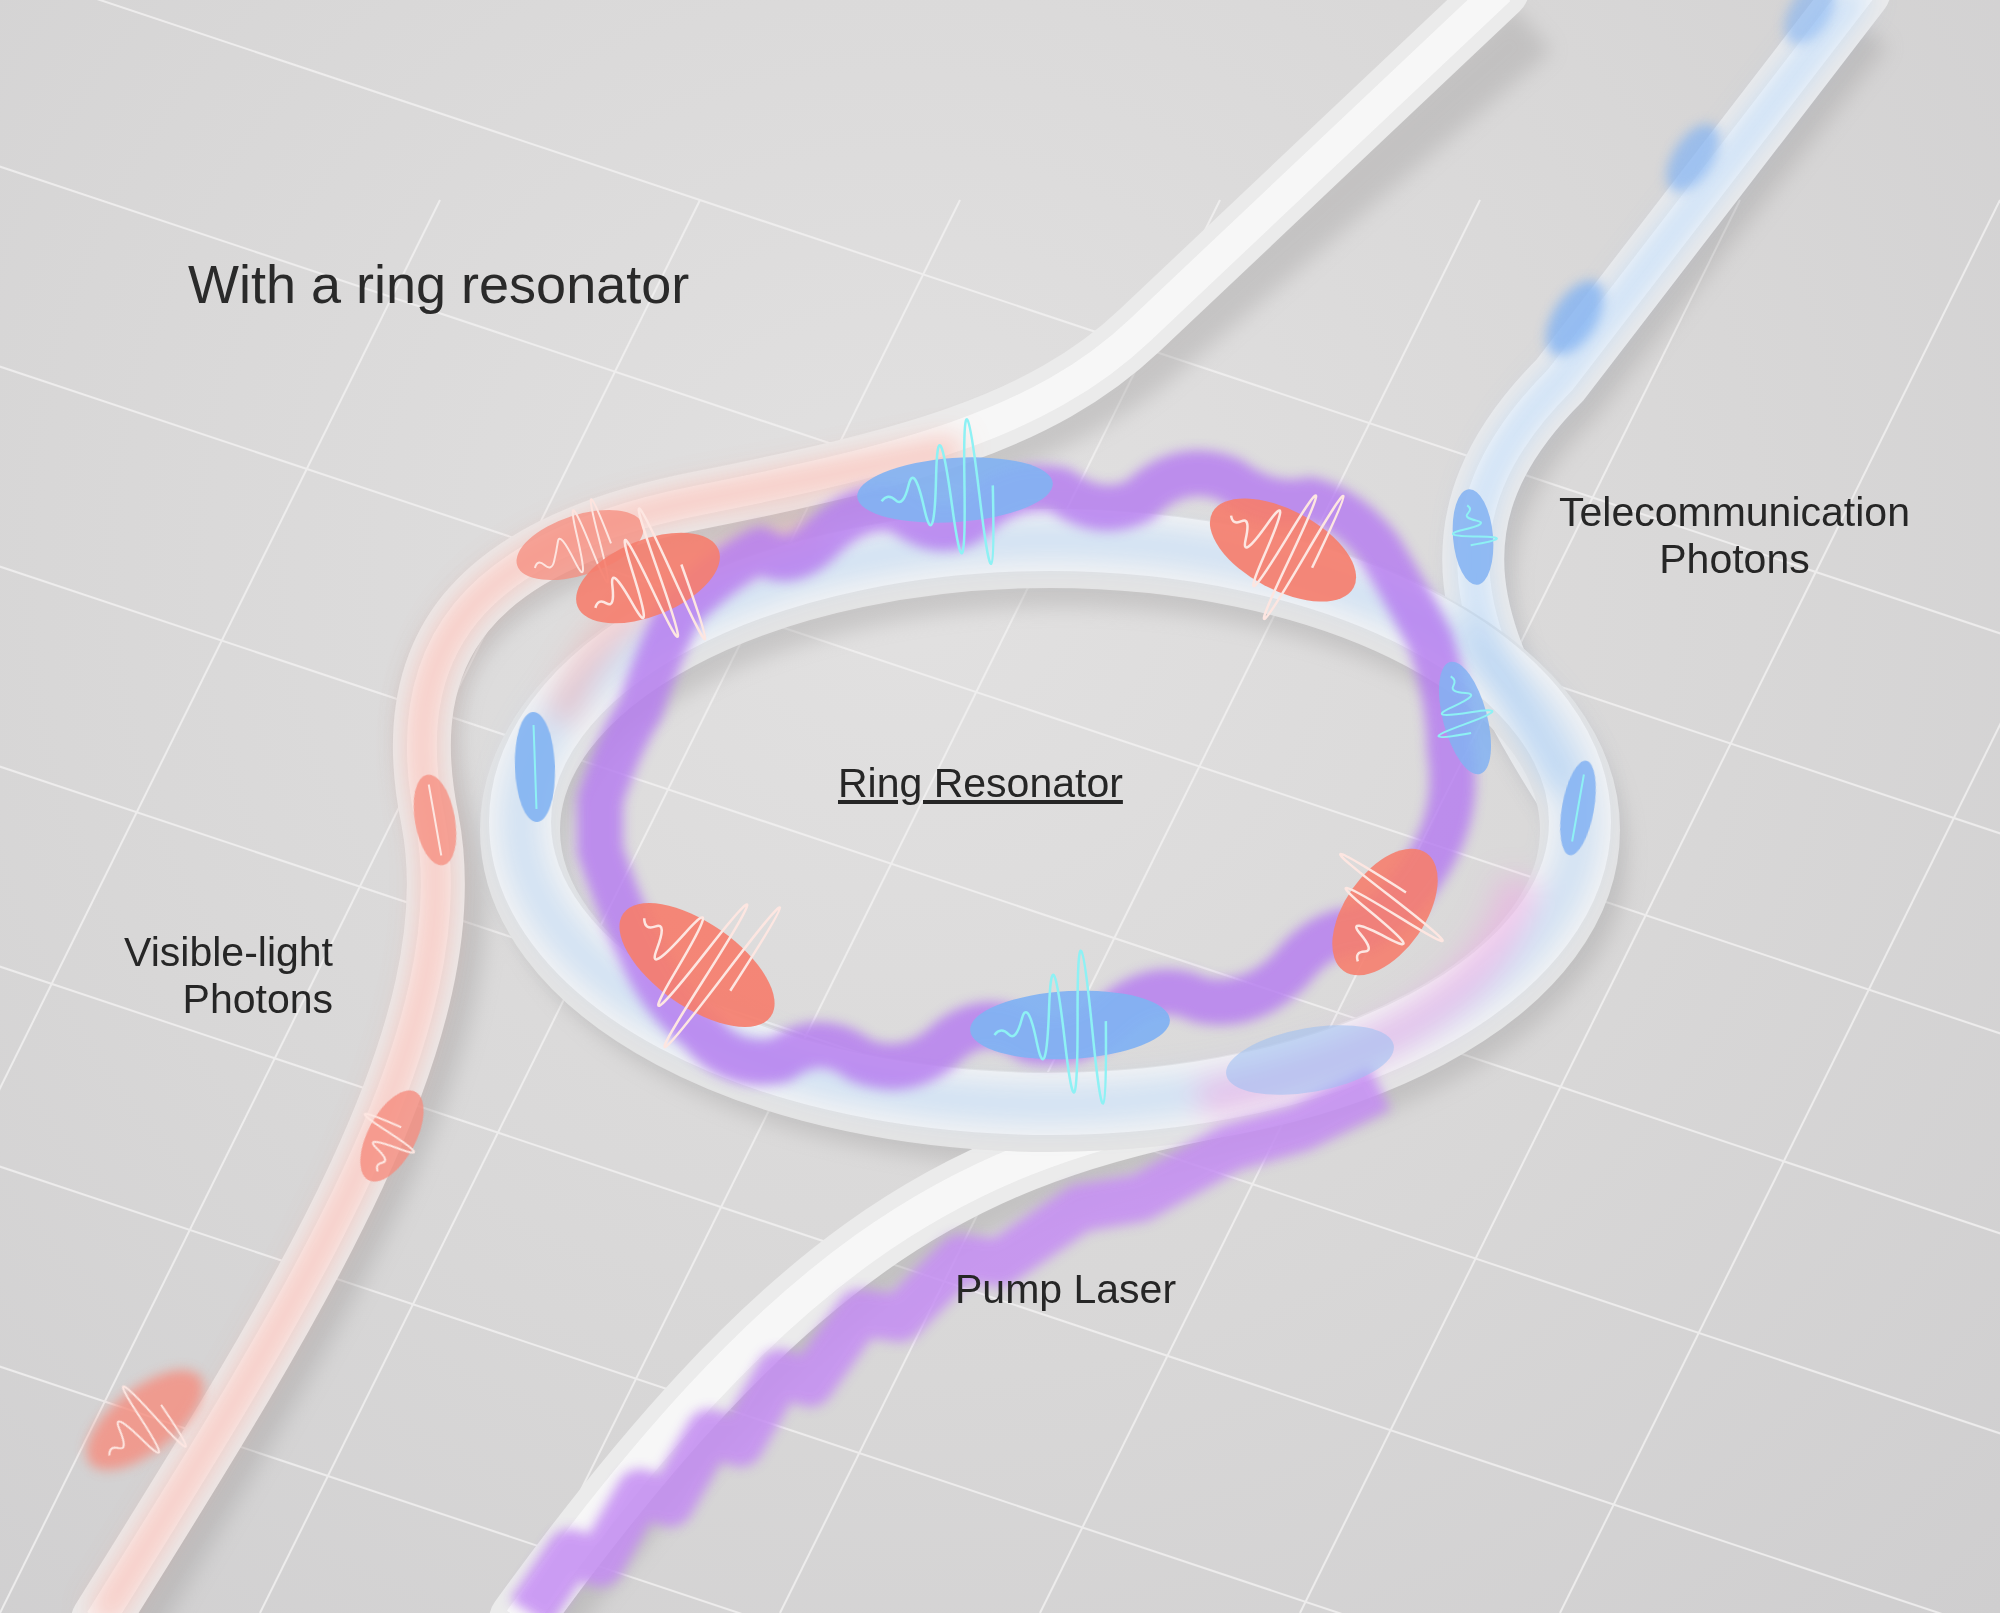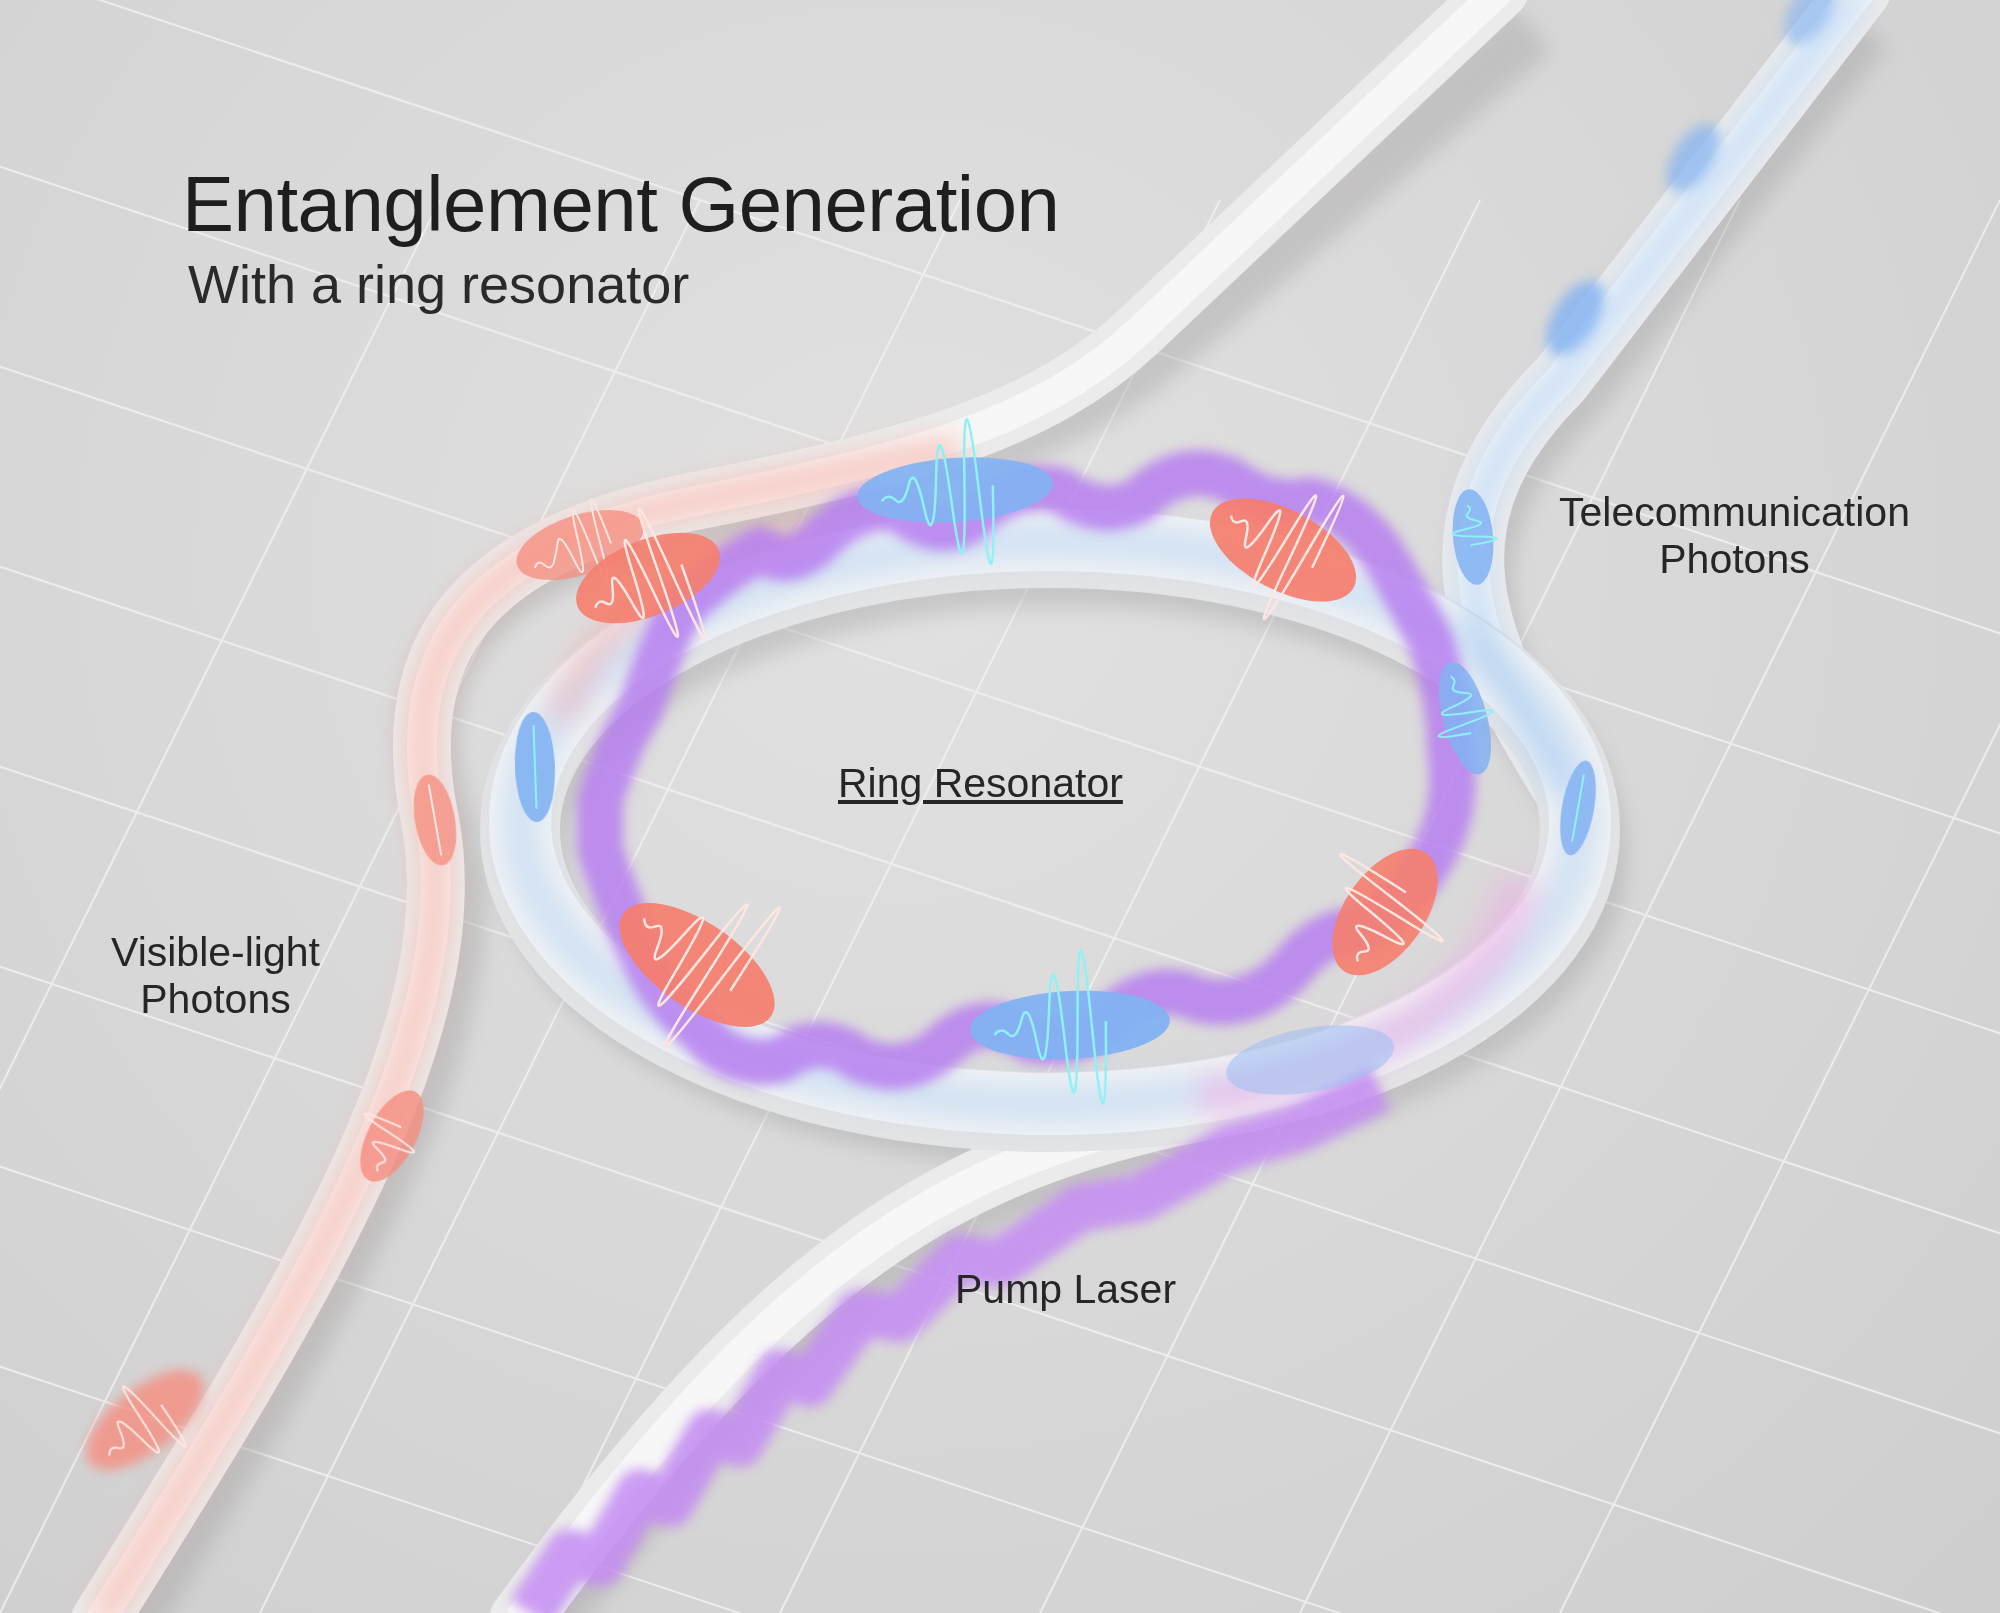--- a/index.html
+++ b/index.html
@@ -5,21 +5,21 @@
   html, body { margin: 0; padding: 0; }
   body { width: 2000px; height: 1613px; overflow: hidden; background: #d9d8d8; font-family: "Liberation Sans", sans-serif; }
   .stage { position: relative; width: 2000px; height: 1613px; overflow: hidden;
     background: radial-gradient(ellipse at 45% 35%, #e2e1e1 0%, #d8d7d7 55%, #cfcecf 100%); }
   svg.scene { position: absolute; left: 0; top: 0; }
   .label { position: absolute; color: #262626; line-height: 1.15; white-space: nowrap; }
   .title { left: 182px; top: 160px; font-size: 78px; color: #1e1e1e; letter-spacing: -0.5px; }
   .subtitle { left: 188px; top: 253px; font-size: 54px; color: #2a2a2a; }
   .lbl { font-size: 41px; }
   .lbl-telecom { left: 1559px; top: 489px; text-align: center; }
-  .lbl-visible { left: 98px; top: 929px; text-align: center; width: 235px; }
+  .lbl-visible { left: 98px; top: 929px; text-align: right; width: 235px; }
   .lbl-ring { left: 838px; top: 760px; text-decoration: underline; }
   .lbl-pump { left: 955px; top: 1266px; }
 </style>
 </head>
 <body>
 
 <div class="stage">
 
   <svg class="scene" width="2000" height="1613" viewBox="0 0 2000 1613">
     <defs>
@@ -162,21 +162,20 @@
       </g>
       <g transform="translate(1693,158) rotate(-58)">
         <ellipse rx="38" ry="20" fill="#82b2f2" opacity="0.7" filter="url(#blur6)"></ellipse>
       </g>
       <g transform="translate(1810,12) rotate(-58)">
         <ellipse rx="36" ry="20" fill="#82b2f2" opacity="0.6" filter="url(#blur6)"></ellipse>
       </g>
     </g>
   </svg>
 
-  <div class="label title">Entanglement Generation</div>
   <div class="label subtitle">With a ring resonator</div>
 
   <div class="label lbl lbl-telecom">
     <div>Telecommunication</div>
     <div>Photons</div>
   </div>
 
   <div class="label lbl lbl-visible">
     <div>Visible-light</div>
     <div>Photons</div>

